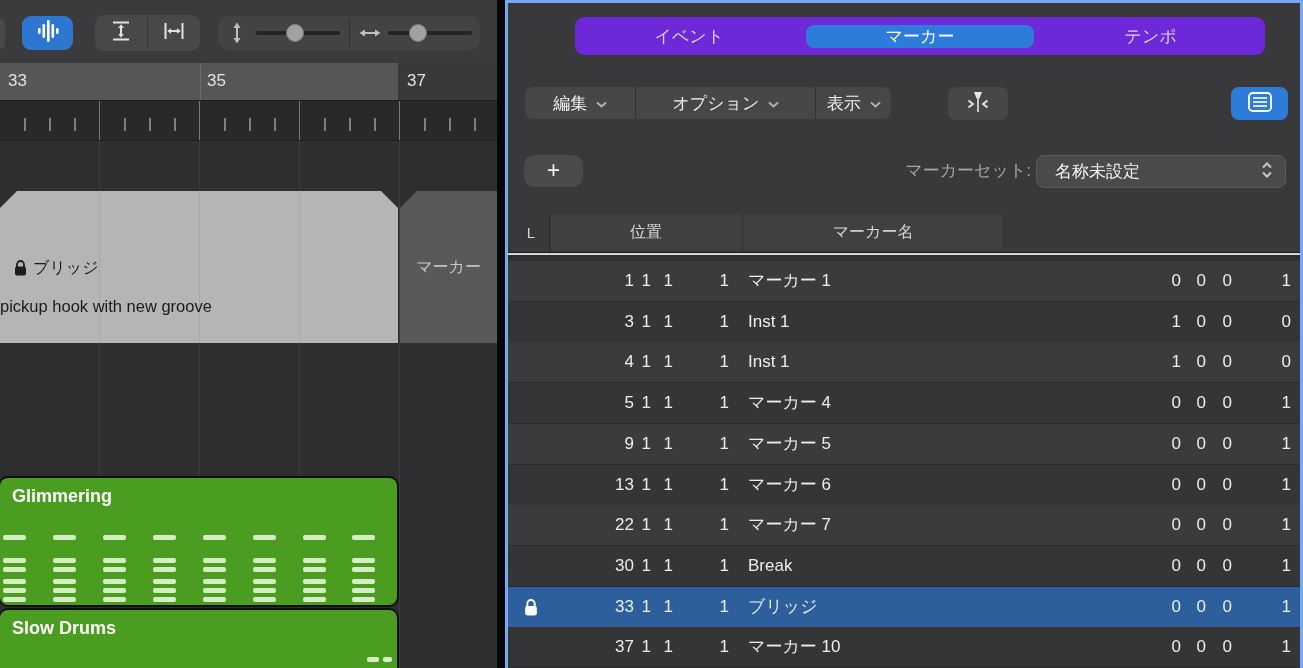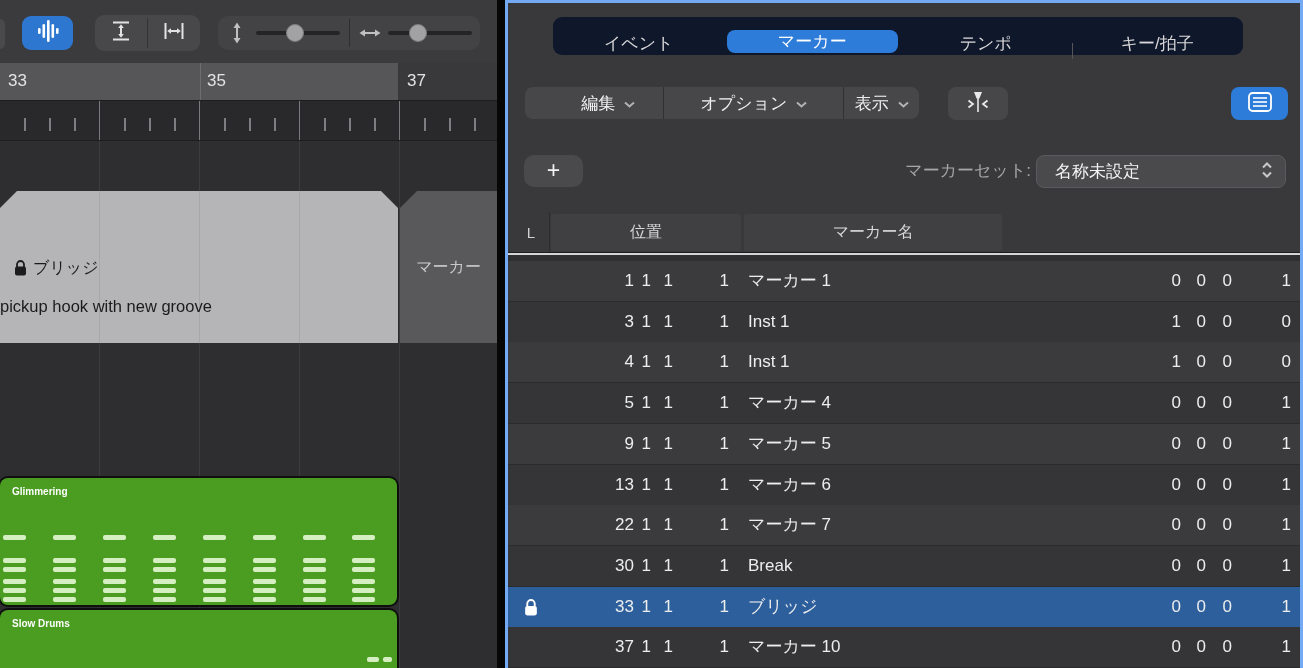--- a/index.html
+++ b/index.html
@@ -39,37 +39,37 @@
      font-size:16px;color:#c9c9cb;}
   #marker-region{left:0;top:50px;width:398px;height:152px;background:#b5b5b7;
      clip-path:polygon(17px 0,381px 0,100% 17px,100% 100%,0 100%,0 17px);}
   .mr-grid{position:absolute;top:0;width:1px;height:152px;background:rgba(0,0,0,0.07);}
   #mr-line1{position:absolute;left:33px;top:67px;font-size:16px;color:#1b1b1d;}
   #mr-note{position:absolute;left:0;top:106px;font-size:16.5px;color:#1b1b1d;}
   #mr-lock{position:absolute;left:14px;top:69px;}
 
   .green-region{position:absolute;left:0;width:397px;background:#4a9d21;
      border-radius:8px;box-shadow:0 0 0 2px rgba(12,12,12,0.9);}
-  .gr-title{position:absolute;left:12px;top:8px;font-size:10px;font-weight:600;color:#fdfdfd;}
+  .gr-title{position:absolute;left:12px;top:8px;font-size:18px;font-weight:600;color:#fdfdfd;}
   .note-dash{position:absolute;height:4.5px;border-radius:2px;background:#d6efc2;}
 
   
   #right-panel{left:505px;top:0;width:798px;height:668px;background:#39393b;
      border:3px solid #74a9f4;border-bottom:none;box-sizing:border-box;}
   #rp-inner{position:absolute;left:0;top:0;width:792px;height:665px;}
 
-  #tabbar{left:45px;top:14px;width:690px;height:38px;background:#0f172a;border-radius:9px;
-     display:flex;align-items:flex-end;}
+  #tabbar{left:67px;top:14px;width:690px;height:38px;background:#6d28d9;border-radius:9px;
+     display:flex;align-items:center;}
   .tab{flex:1;display:flex;align-items:center;justify-content:center;
        font-size:17px;color:#d8d8da;position:relative;}
   .tab.selected{background:#2e7cd9;border-radius:8px;margin:2px;color:#ffffff;}
   .tab-div{position:absolute;left:0;top:11px;width:1px;height:16px;background:#56565a;}
 
   #menu-group{left:17px;top:84px;width:366px;height:32px;background:#47474a;border-radius:8px;
-     display:flex;overflow:hidden;padding-left:28px;}
+     display:flex;overflow:hidden;}
   .menu-btn{display:flex;align-items:center;justify-content:center;gap:9px;
      font-size:17px;color:#f0f0f2;}
   .menu-div{width:1px;background:#313134;}
   #catch-btn{left:440px;top:84px;width:60px;height:33px;background:#47474a;border-radius:8px;
      display:flex;align-items:center;justify-content:center;}
   #list-btn{left:723px;top:84px;width:57px;height:33px;background:#2e7cd9;border-radius:8px;
      display:flex;align-items:center;justify-content:center;}
 
   #plus-btn{left:16px;top:152px;width:59px;height:32px;background:#4a4a4d;border-radius:10px;
      display:flex;align-items:center;justify-content:center;
@@ -294,24 +294,20 @@
   <div class="abs" id="tabbar">
         <div class="tab">
           <span>イベント</span>
         </div>
         <div class="tab selected">
           <span>マーカー</span>
         </div>
         <div class="tab">
           <span>テンポ</span>
         </div>
-        <div class="tab">
-          <div class="tab-div"></div>
-          <span>キー/拍子</span>
-        </div>
       </div>
 
   <div class="abs" id="menu-group">
         <div class="menu-btn" style="width: 111px;">
           <span>編集</span>
           <span><svg width="11" height="7" viewBox="0 0 11 7" fill="none" stroke="#b2b2b5" stroke-width="2">
               <path d="M1 1.5 L5.5 5.5 L10 1.5"></path>
             </svg></span>
         </div>
         <div class="menu-div"></div>

